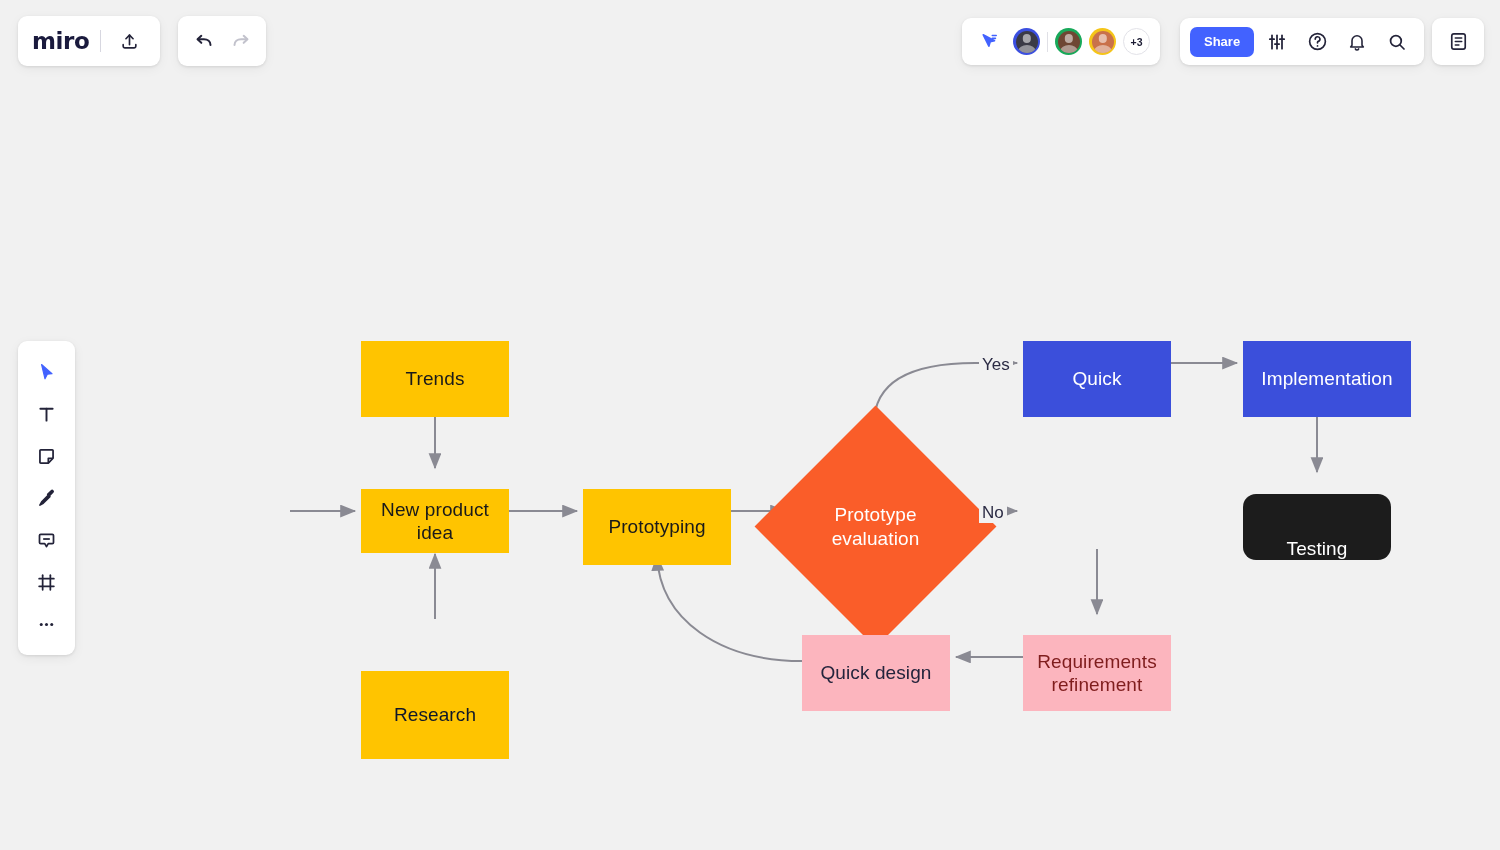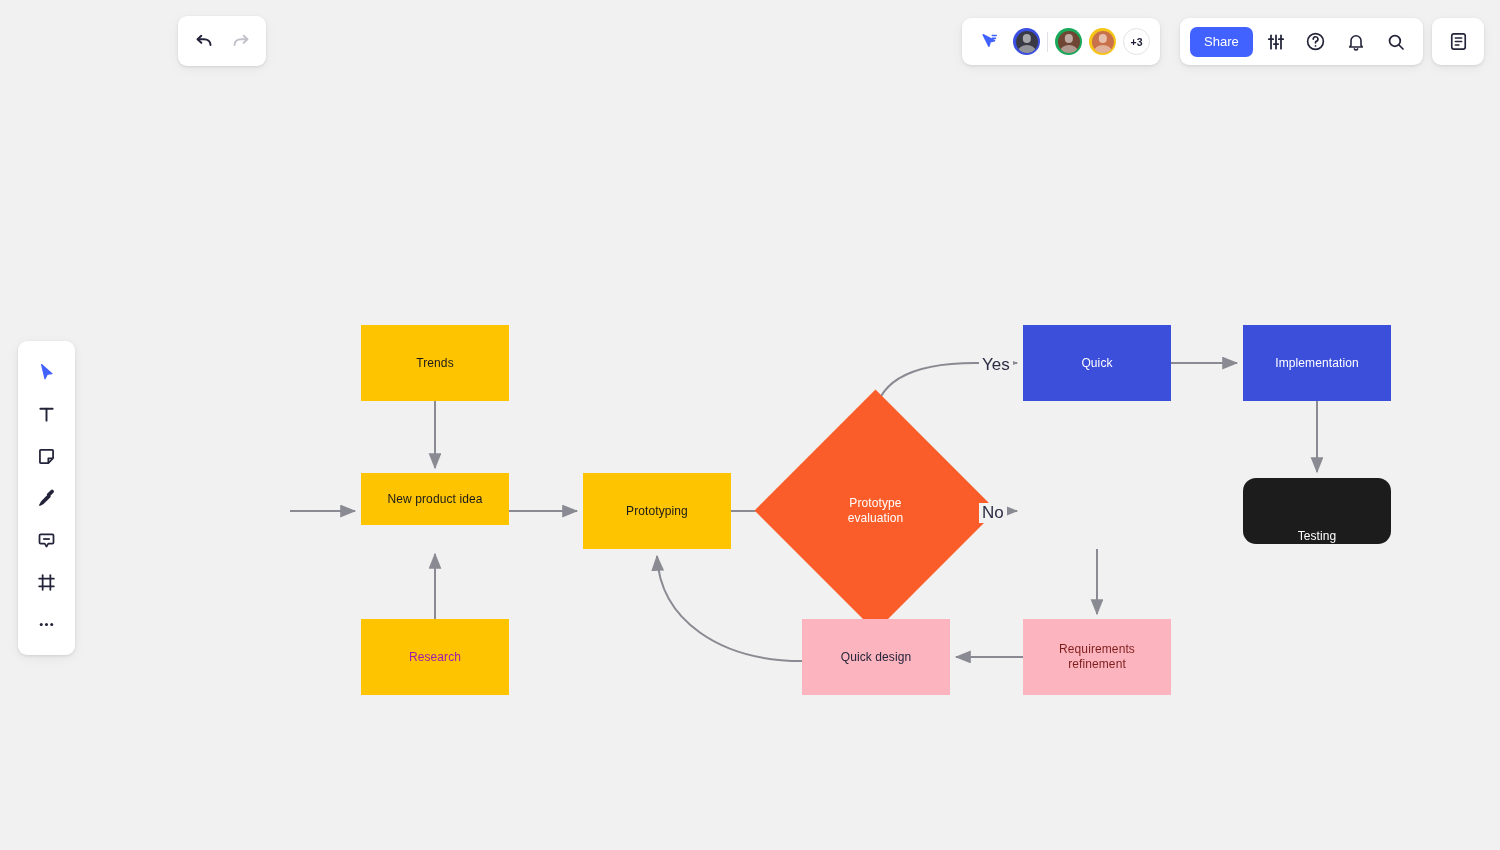--- a/index.html
+++ b/index.html
@@ -29,24 +29,25 @@
     width: 1500px; height: 850px;
   }
 
   .node {
     position: absolute;
     display: flex;
     align-items: center;
     justify-content: center;
     text-align: center;
     line-height: 1.22;
-    font-size: 12px;
+    font-size: 19px;
     letter-spacing: .1px;
     white-space: pre-line;
     user-select: none;
+    margin-top: 16px;
   }
   .node.rect      { border-radius: 0; }
   .node.rounded   { border-radius: 13px; box-shadow: 0 0 0 3px #F1F1F1; }
   .node.diamond   { }
   .diamond-shape {
     position: absolute;
     inset: 0;
     transform: rotate(45deg);
   }
   .diamond-label {
@@ -148,21 +149,21 @@
   .collab-divider { width: 1px; height: 20px; background: #E0E0E6; }
 
   .share-btn {
     background: #4262FF;
     color: #FFFFFF;
     border: none;
     border-radius: 7px;
     height: 30px;
     padding: 0 14px;
     font-size: 13px;
-    font-weight: 400;
+    font-weight: 700;
     font-family: "Liberation Sans", sans-serif;
     cursor: pointer;
   }
 
   
   #toolbar {
     position: absolute;
     left: 18px; top: 341px;
     width: 57px;
     background: #FFFFFF;
@@ -224,43 +225,43 @@
 
         <path d="M802,661 C720,661 660,620 657,556"></path>
       </g>
     </svg>
 
 
     <div class="node rect" style="left:361px;top:325px;width:148px;height:76px;background:#FFC400;color:#1A1A1A;">
       <span>Trends</span>
     </div>
 
-    <div class="node rect" style="left:361px;top:473px;width:148px;height:52px;background:#FFC400;color:#1A1A1A;">
+    <div class="node rect" style="left:361px;top:473px;width:148px;height:64px;background:#FFC400;color:#1A1A1A;">
       <span>New product idea</span>
     </div>
 
-    <div class="node rect" style="left:361px;top:619px;width:148px;height:76px;background:#FFC400;color:#a21caf;">
+    <div class="node rect" style="left:361px;top:655px;width:148px;height:88px;background:#FFC400;color:#0f172a;">
       <span>Research</span>
     </div>
 
     <div class="node rect" style="left:583px;top:473px;width:148px;height:76px;background:#FFC400;color:#1A1A1A;">
       <span>Prototyping</span>
     </div>
 
     <div class="node diamond" style="left:790px;top:425px;width:171px;height:171px;color:#FFFFFF;">
       <span class="diamond-shape" style="background:#FA5D29;"></span>
       <span class="diamond-label">Prototype
 evaluation</span>
     </div>
 
     <div class="node rect" style="left:1023px;top:325px;width:148px;height:76px;background:#3B4FDB;color:#FFFFFF;">
       <span>Quick</span>
     </div>
 
-    <div class="node rect" style="left:1243px;top:325px;width:148px;height:76px;background:#3B4FDB;color:#FFFFFF;">
+    <div class="node rect" style="left:1243px;top:325px;width:168px;height:76px;background:#3B4FDB;color:#FFFFFF;">
       <span>Implementation</span>
     </div>
 
     <div class="node rounded" style="left:1243px;top:478px;width:148px;height:66px;background:#1C1C1C;color:#FFFFFF;align-items:flex-end;">
       <span>Testing</span>
     </div>
 
 
     <div class="node rect" style="left:1023px;top:619px;width:148px;height:76px;background:#FCB5BE;color:#7f1d1d;">
       <span>Requirements
@@ -268,20 +269,31 @@
     </div>
 
     <div class="node rect" style="left:802px;top:619px;width:148px;height:76px;background:#FCB5BE;color:#24243C;">
       <span>Quick design</span>
     </div>
 
     <div class="edge-label" style="left:979px;top:355px;">Yes</div>
     <div class="edge-label" style="left:979px;top:503px;">No</div>
   </div>
 
+  <div class="bar" id="bar-logo">
+    <span class="logo-text">miro</span>
+    <span class="logo-divider"></span>
+    <button class="icon-btn" title="Upload">
+      <svg width="19" height="19" viewBox="0 0 24 24" fill="none" stroke="currentColor" stroke-width="2.1" stroke-linecap="round" stroke-linejoin="round">
+        <path d="M12 16V4"></path>
+          <path d="M7.5 8.5 12 4l4.5 4.5"></path>
+        <path d="M4 16v2a2 2 0 0 0 2 2h12a2 2 0 0 0 2-2v-2"></path>
+      </svg>
+    </button>
+  </div>
 
   <div class="bar" id="bar-undo">
     <button class="icon-btn" title="Undo">
       <svg width="21" height="21" viewBox="0 0 24 24" fill="none" stroke="currentColor" stroke-width="2.3" stroke-linecap="round" stroke-linejoin="round">
         <path d="M20 16c0-4-3.2-6.5-7.5-6.5H6"></path>
         <path d="M9.5 5.5 5.2 9.5l4.3 4"></path>
       </svg>
     </button>
     <button class="icon-btn disabled" title="Redo">
       <svg width="21" height="21" viewBox="0 0 24 24" fill="none" stroke="currentColor" stroke-width="2.3" stroke-linecap="round" stroke-linejoin="round">

